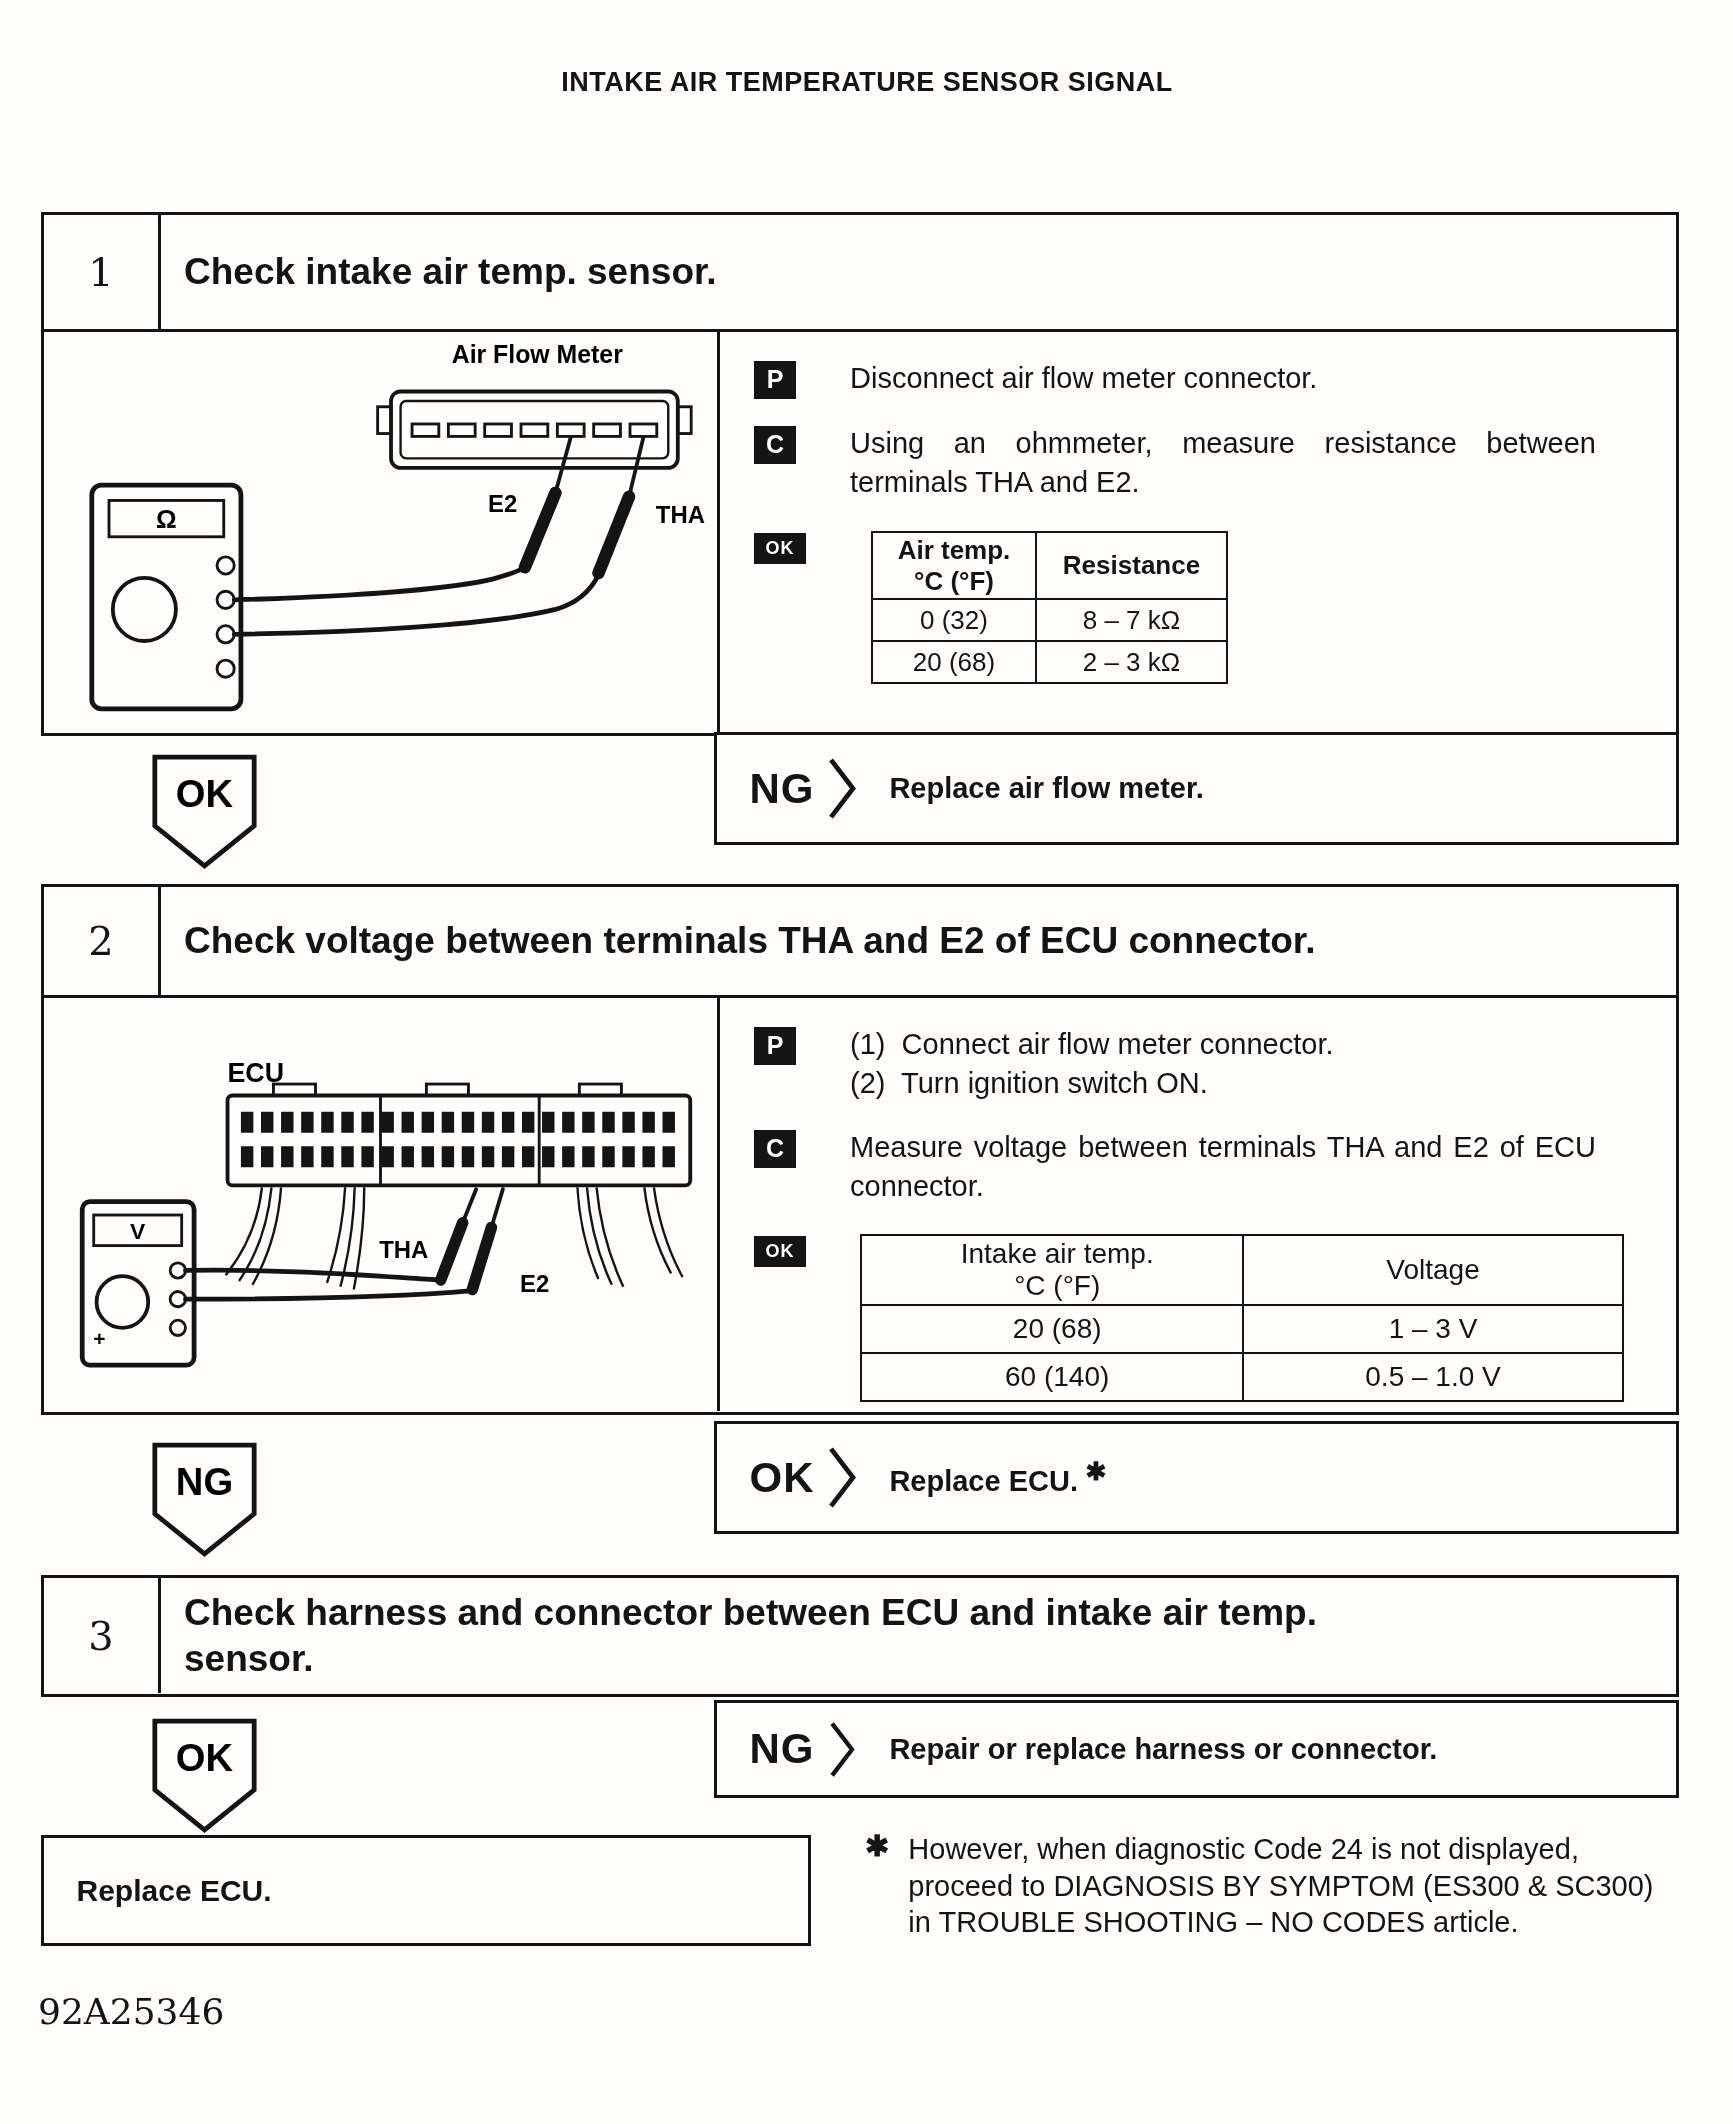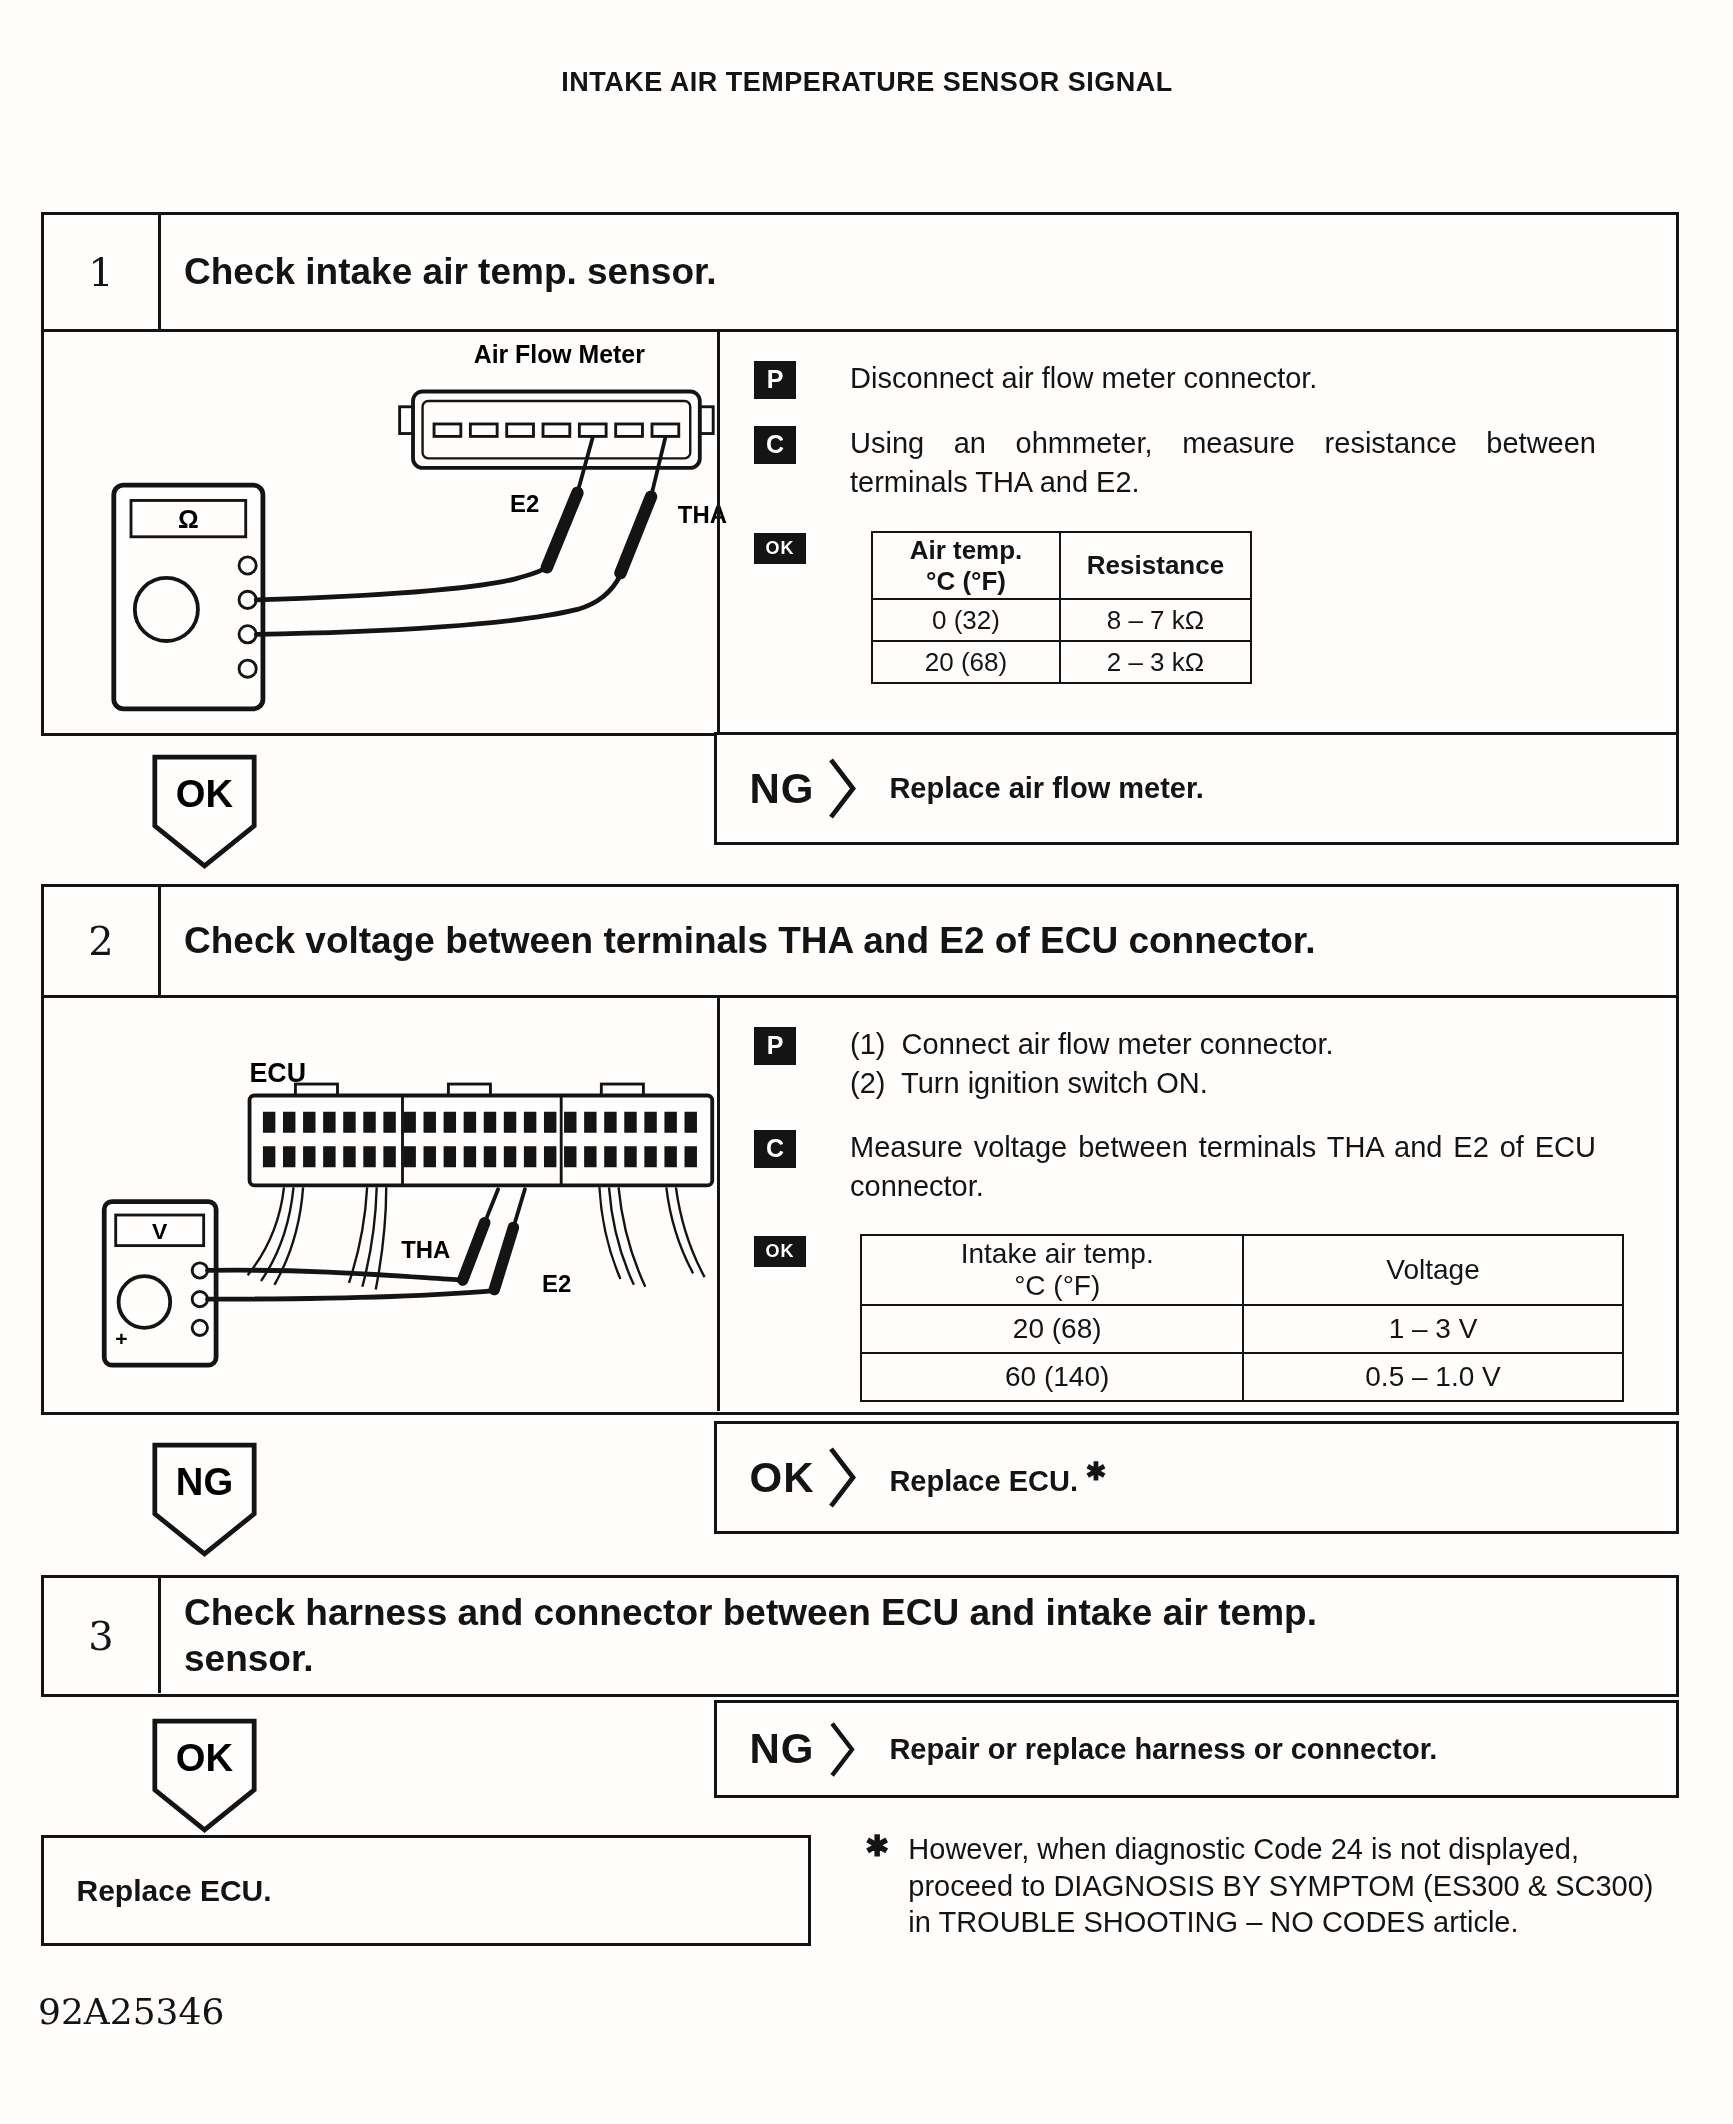--- a/index.html
+++ b/index.html
@@ -32,21 +32,21 @@
   }
   .step-title {
     flex:1; display:flex; align-items:center; padding:5.7px 23px;
     font-size:37px; font-weight:bold; line-height:1.22;
   }
   .step3 .step-title div { max-width:1233px; }
 
   .step-body { display:flex; }
   .step1 .step-body { height:400px; }
   .step2 .step-body { height:413px; }
-  .diagram-area { width:673px; flex:0 0 auto;padding-left:22px; }
+  .diagram-area { width:673px; flex:0 0 auto; }
   .content-area { flex:1; border-left:3.8px solid #141414; padding:27px 17px 13.4px 34px; }
 
   .inst-row { display:flex; align-items:flex-start; }
   .mb26 { margin-bottom:25px; }
   .mb30 { margin-bottom:29px; }
   .badge {
     flex:0 0 auto; width:42px; height:38px; margin-top:1.9px;
     background:#141414; color:#fff; display:flex; align-items:center; justify-content:center;
     font-weight:bold; font-size:25px;
   }
@@ -55,21 +55,21 @@
   .inst-text.justify { text-align:justify; }
   .inst-lines div { font-size:29px; line-height:1.34; }
 
   table { border-collapse:collapse; background:#fffefd; }
   th, td { border:2.9px solid #141414; text-align:center; padding:1.9px 9.6px; }
   th { font-weight:bold; }
   .t1 { margin-left:65px; }
   .t1 th, .t1 td { font-size:26px; }
   .t1 th { height:63px; }
   .t1 td { height:42px; }
-  .t1 .c1 { width:188px; } .t1 .c2 { width:191px; }
+  .t1 .c1 { width:164px; } .t1 .c2 { width:191px; }
   .t2 { margin-left:54px; }
   .t2 th, .t2 td { font-size:28px; }
   .t2 th { height:69px; font-weight:normal; }
   .t2 td { height:48px; }
   .t2 .c1 { width:382px;padding-left:20px; } .t2 .c2 { width:380px; }
 
   
   .result-box {
     left:714px; width:965px; border:3.8px solid #141414; background:#fffefd;
     display:flex; align-items:center; padding-left:32.5px;

